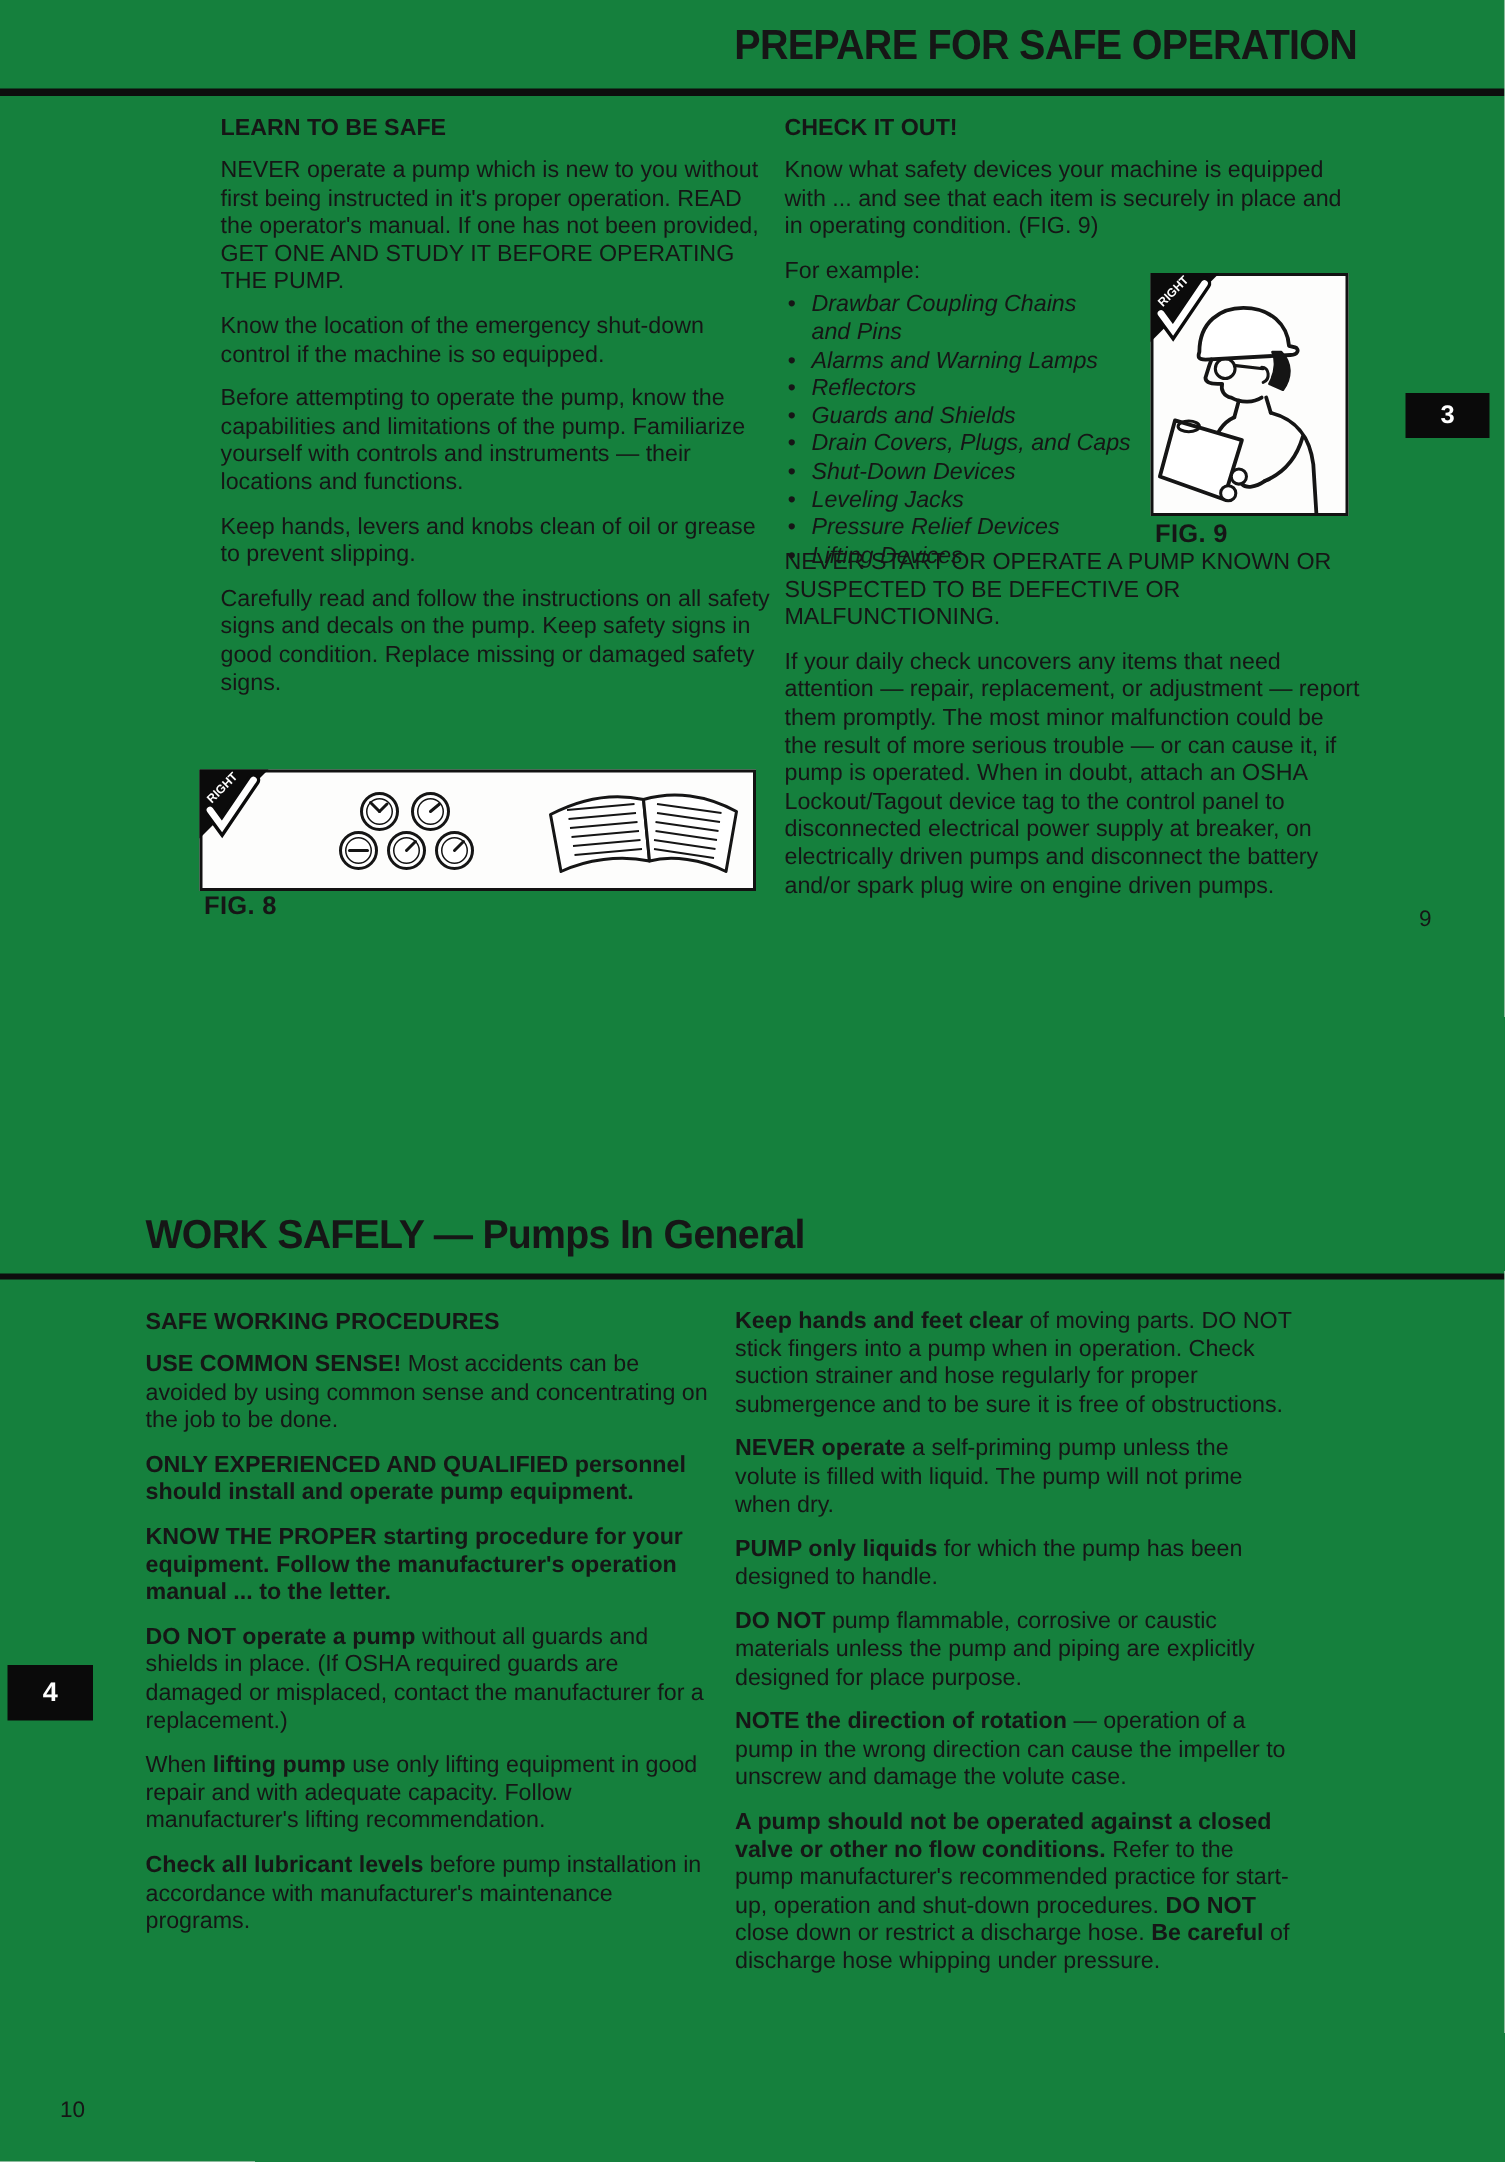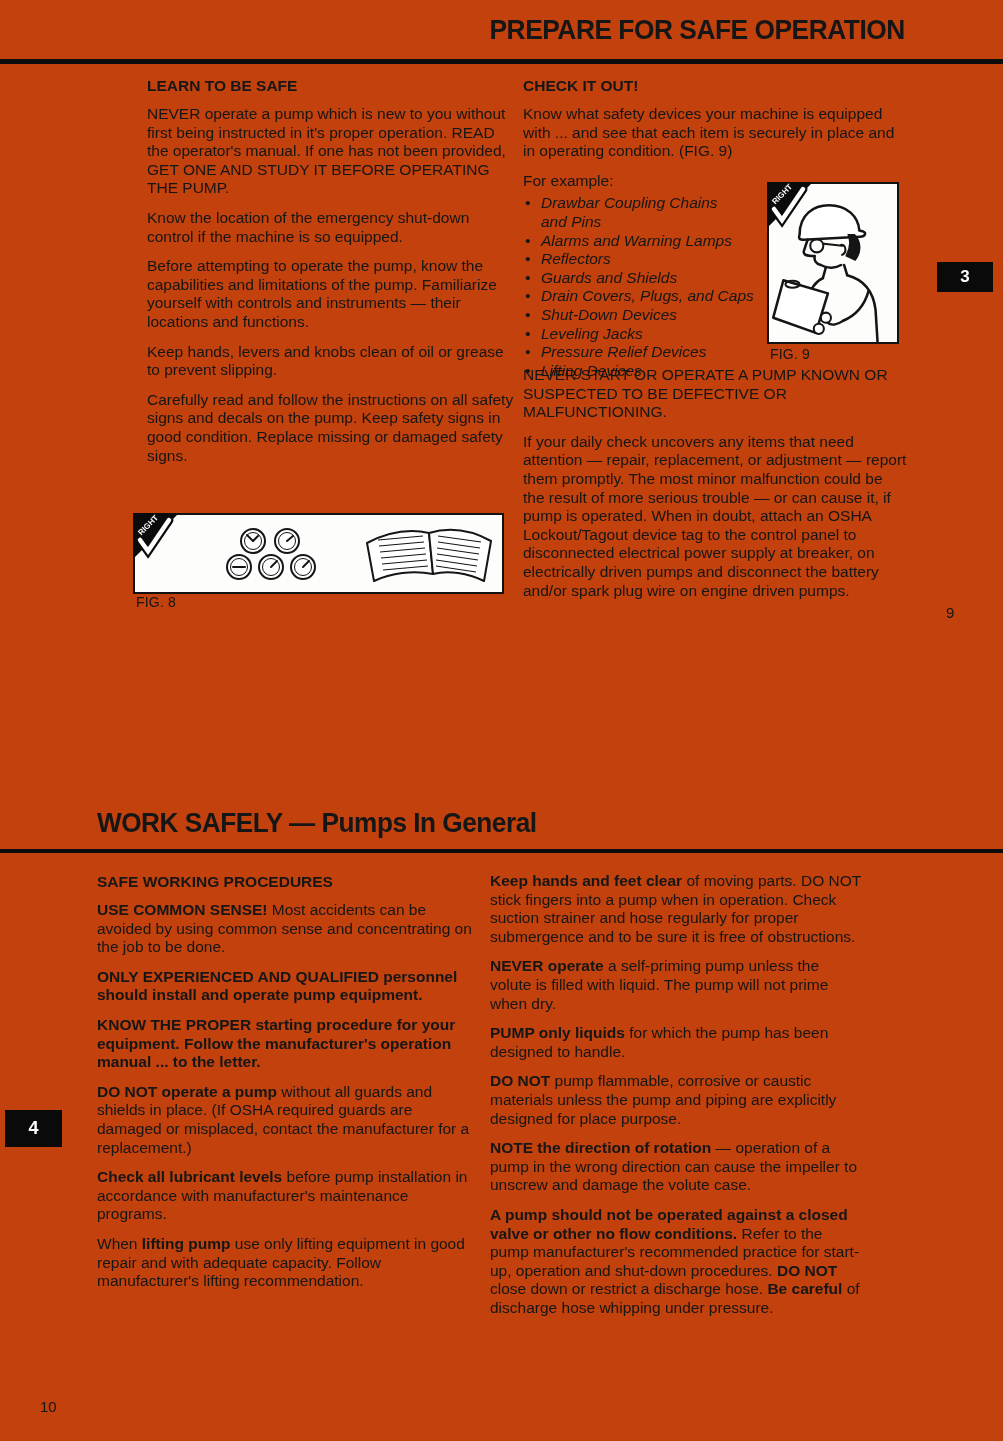--- a/index.html
+++ b/index.html
@@ -1,16 +1,16 @@
 <!DOCTYPE html>
 <html><head>
 <meta charset="utf-8">
 <style>
   html,body{margin:0;padding:0;background:#e8e8e6;}
-  .page{position:relative;width:1003px;height:1441px;margin:0 auto;background:#c2410c;
+  .page{position:relative;width:1003px;height:1441px;margin:0 auto;background:#15803d;
         font-family:"Liberation Sans",sans-serif;color:#161616;overflow:hidden;}
   .rule{position:absolute;left:0;right:0;background:#0d0d0d;}
   .rule-top{top:59px;height:5px;}
   .rule-s2{top:849px;height:4px;}
   .page-title{position:absolute;top:14px;right:98px;font-weight:bold;font-size:28px;
         letter-spacing:-0.5px;transform:scaleX(0.94);transform-origin:right center;white-space:nowrap;}
   .s2-title{position:absolute;top:808px;left:97px;font-weight:bold;font-size:27px;
         letter-spacing:-0.5px;transform:scaleX(0.97);transform-origin:left center;white-space:nowrap;}
   .col{position:absolute;font-size:15.5px;line-height:18.6px;}
   .col h3{font-size:15.5px;line-height:19px;margin:0 0 10px;}
@@ -20,21 +20,21 @@
   .colR1{left:523px;top:76px;width:385px;}
   .colR1b{left:523px;top:366px;width:385px;}
   .colL2{left:97px;top:872px;width:378px;}
   .colR2{left:490px;top:872px;width:374px;}
   .bullets{list-style:none;margin:2px 0 0;padding:0;width:250px;}
   .bullets li{white-space:pre-line;padding-left:18px;position:relative;font-style:italic;}
   .bullets li::before{content:"\2022";position:absolute;left:2px;}
   .fig{position:absolute;border:2px solid #121212;background:#fdfdfc;}
   .fig8{left:133px;top:513px;width:367px;height:77px;}
   .fig9{left:767px;top:182px;width:128px;height:158px;}
-  .figcap{position:absolute;font-weight:normal;font-size:14px;letter-spacing:0.2px;}
+  .figcap{position:absolute;font-weight:bold;font-size:17px;letter-spacing:0.2px;}
   .cap8{left:136px;top:594px;}
   .cap9{left:770px;top:346px;}
   .badge{position:absolute;left:-2px;top:-2px;overflow:visible;}
   .figart{position:absolute;left:0;top:0;width:100%;height:100%;}
   .tab{position:absolute;background:#0a0a0a;color:#fff;font-weight:bold;
        display:flex;align-items:center;justify-content:center;}
   .tab3{left:937px;top:262px;width:56px;height:30px;font-size:17px;}
   .tab4{left:5px;top:1110px;width:57px;height:37px;font-size:18px;}
   .pn{position:absolute;font-size:15px;}
   .pn9{left:946px;top:604px;}
@@ -168,22 +168,22 @@
 
   <div class="s2-title">WORK SAFELY — Pumps In General</div>
   <div class="rule rule-s2"></div>
 
   <div class="col colL2">
     <h3>SAFE WORKING PROCEDURES</h3>
     <p><span class="b">USE COMMON SENSE!</span><span> Most accidents can be avoided by using common sense and concentrating on the job to be done.</span></p>
     <p><span class="b">ONLY EXPERIENCED AND QUALIFIED personnel should install and operate pump equipment.</span></p>
     <p><span class="b">KNOW THE PROPER starting procedure for your equipment. Follow the manufacturer's operation manual ... to the letter.</span></p>
     <p><span class="b">DO NOT operate a pump</span><span> without all guards and shields in place. (If OSHA required guards are damaged or misplaced, contact the manufacturer for a replacement.)</span></p>
+    <p><span>When </span><span class="b">lifting pump</span><span> use only lifting equipment in good repair and with adequate capacity. Follow manufacturer's lifting recommendation.</span></p>
     <p><span class="b">Check all lubricant levels</span><span> before pump installation in accordance with manufacturer's maintenance programs.</span></p>
-    <p><span>When </span><span class="b">lifting pump</span><span> use only lifting equipment in good repair and with adequate capacity. Follow manufacturer's lifting recommendation.</span></p>
   </div>
 
   <div class="col colR2">
     <p><span class="b">Keep hands and feet clear</span><span> of moving parts. DO NOT stick fingers into a pump when in operation. Check suction strainer and hose regularly for proper submergence and to be sure it is free of obstructions.</span></p>
     <p><span class="b">NEVER operate</span><span> a self-priming pump unless the volute is filled with liquid. The pump will not prime when dry.</span></p>
     <p><span class="b">PUMP only liquids</span><span> for which the pump has been designed to handle.</span></p>
     <p><span class="b">DO NOT</span><span> pump flammable, corrosive or caustic materials unless the pump and piping are explicitly designed for place purpose.</span></p>
     <p><span class="b">NOTE the direction of rotation</span><span> — operation of a pump in the wrong direction can cause the impeller to unscrew and damage the volute case.</span></p>
     <p><span class="b">A pump should not be operated against a closed valve or other no flow conditions.</span><span> Refer to the pump manufacturer's recommended practice for start-up, operation and shut-down procedures. </span><span class="b">DO NOT</span><span> close down or restrict a discharge hose. </span><span class="b">Be careful</span><span> of discharge hose whipping under pressure.</span></p>
   </div>

